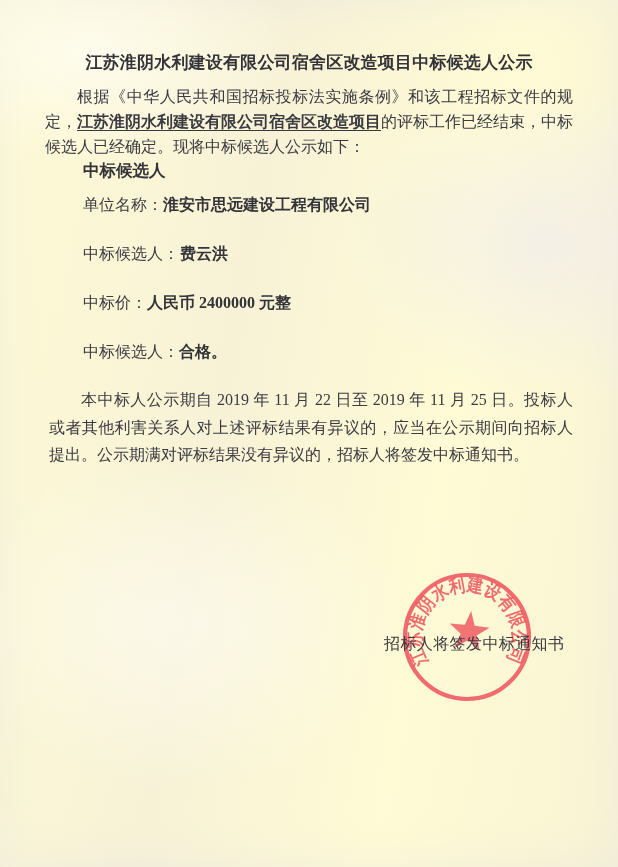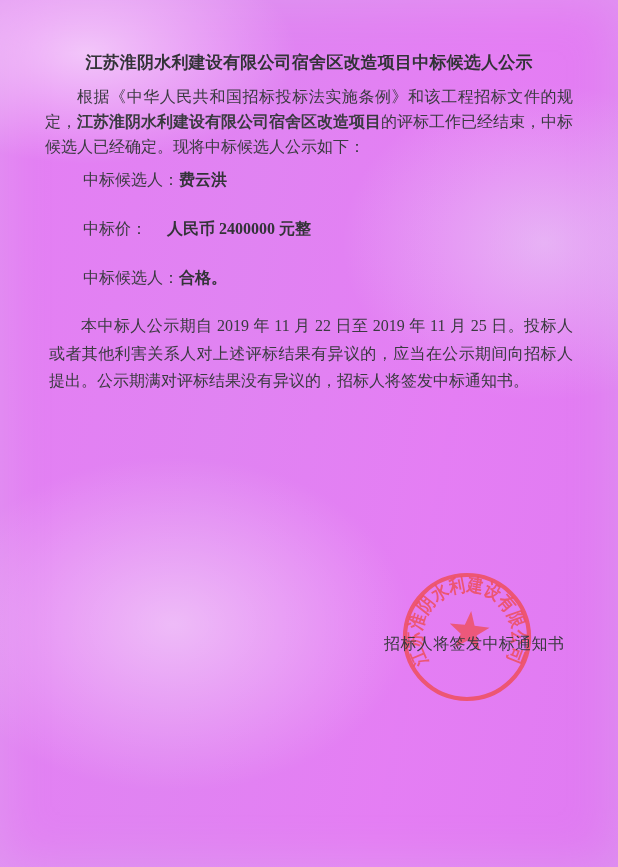--- a/index.html
+++ b/index.html
@@ -1,19 +1,19 @@
 <!DOCTYPE html>
 <html><head>
 <meta charset="utf-8">
 <style>
   html,body{margin:0;padding:0;background:#e9e7f0;}
   .page{
     position:relative;
     width:618px;height:867px;
-    background:#d946ef;
+    background:#fef9c3;
     overflow:hidden;
     font-family:"Liberation Serif","DejaVu Serif",serif;
     color:#3a3a40;
     box-shadow:inset 0 0 50px rgba(206,200,226,0.28);
   }
   
   .page::before{
     content:"";position:absolute;inset:0;pointer-events:none;z-index:0;
     background:
       radial-gradient(ellipse 300px 160px at 14% 6%, rgba(255,255,255,.55), transparent 70%),
@@ -24,31 +24,31 @@
   .content{position:absolute;left:45px;top:50px;width:528px;z-index:1;}
   .doc-title{
     margin:0 0 9px 0;
     font-size:17px;font-weight:bold;line-height:26px;
     text-align:center;color:#333338;letter-spacing:.2px;
   }
   .intro{
     margin:0;font-size:16px;line-height:24.8px;
     text-indent:2em;text-align:justify;
   }
-  .project-name{font-weight:bold;text-underline-offset:3px;}
+  .project-name{font-weight:bold;text-decoration:underline;text-underline-offset:3px;}
   .section-heading{
     margin:0;padding-left:38px;
     font-size:16.5px;font-weight:bold;line-height:24.8px;color:#333338;
   }
   .fields{margin-top:11px;}
   .field{margin:30px 0 0 0;padding-left:38px;font-size:16px;line-height:19px;}
   .field:first-child{margin-top:0;}
   .field .fvalue{font-weight:bold;color:#333338;}
   
-  .field:nth-child(2) .fvalue{margin-left:20px;}
+  .field:nth-child(2) .fvalue{margin-left:1px;}
   .closing{
     margin:25px 0 0 4px;font-size:16px;line-height:27.5px;
     text-indent:2em;text-align:justify;
   }
   .date-line{
     position:absolute;left:384px;top:634px;z-index:3;
     font-size:16px;letter-spacing:.4px;color:#3a3a40;white-space:nowrap;
   }
   .seal{position:absolute;left:399px;top:569px;width:136px;height:136px;z-index:2;opacity:.92;}
   .seal text{
@@ -60,22 +60,24 @@
 <body>
 
 <div class="page">
 
   <div class="content">
 
     <h1 class="doc-title">江苏淮阴水利建设有限公司宿舍区改造项目中标候选人公示</h1>
 
     <p class="intro"><span>根据《中华人民共和国招标投标法实施条例》和该工程招标文件的规定，</span><span class="project-name">江苏淮阴水利建设有限公司宿舍区改造项目</span><span>的评标工作已经结束，中标候选人已经确定。现将中标候选人公示如下：</span></p>
 
+    <p class="section-heading">中标候选人</p>
 
     <div class="fields">
+      <p class="field"><span class="flabel">单位名称：</span><span class="fvalue">淮安市思远建设工程有限公司</span></p>
       <p class="field"><span class="flabel">中标候选人：</span><span class="fvalue">费云洪</span></p>
       <p class="field"><span class="flabel">中标价：</span><span class="fvalue">人民币 2400000 元整</span></p>
       <p class="field"><span class="flabel">中标候选人：</span><span class="fvalue">合格。</span></p>
     </div>
 
     <p class="closing">本中标人公示期自 2019 年 11 月 22 日至 2019 年 11 月 25 日。投标人或者其他利害关系人对上述评标结果有异议的，应当在公示期间向招标人提出。公示期满对评标结果没有异议的，招标人将签发中标通知书。</p>
 
   </div>
 
   <svg class="seal" viewBox="0 0 136 136" xmlns="http://www.w3.org/2000/svg">

